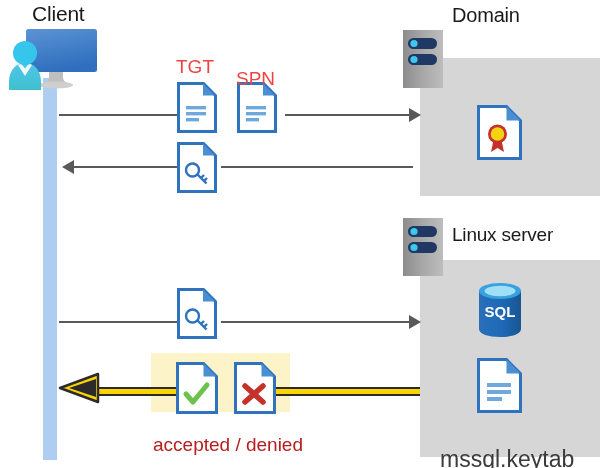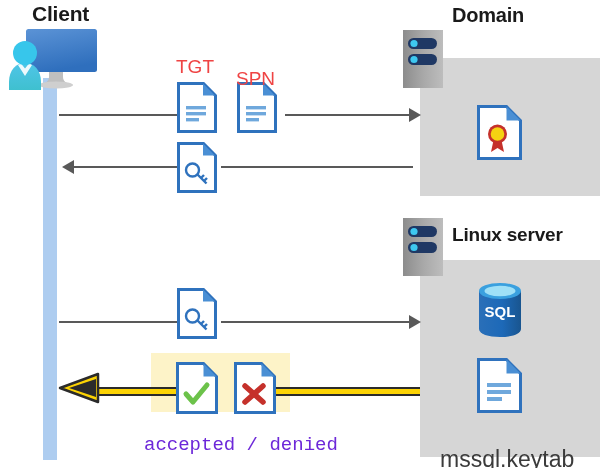--- a/index.html
+++ b/index.html
@@ -3,26 +3,26 @@
 <meta charset="utf-8">
 <style>
   html,body{margin:0;padding:0;background:#ffffff;}
   body{width:600px;height:468px;position:relative;overflow:hidden;
        font-family:"Liberation Sans","DejaVu Sans",sans-serif;
        -webkit-font-smoothing:antialiased;}
   .stage{position:absolute;inset:0;width:600px;height:468px;}
   .abs{position:absolute;}
 
   
-  .title-bold{font-weight:bold;color:#1a1a1a;letter-spacing:-0.2px;}
+  .title-bold{font-weight:normal;color:#1a1a1a;letter-spacing:-0.2px;}
   #client-title{left:32px;top:2px;font-size:21px;}
   #dc-title{left:452px;top:3px;font-size:20px;line-height:24px;width:140px;}
   #linux-title{left:452px;top:224px;font-size:19px;}
   #keytab-label{left:440px;top:418px;font-size:23px;color:#3b3b3b;margin-top:28px;}
-  #result-label{left:144px;top:434px;font-size:19px;color:#6d28d9;font-family:Liberation Mono, monospace;}
+  #result-label{left:153px;top:434px;font-size:19px;color:#b91c1c;}
   .tok{font-size:19px;color:#ef4444;}
   #tok-tgt{left:176px;top:56px;}
   #tok-spn{left:236px;top:68px;}
 
   
   .panel{background:#d6d6d6;}
   #dc-panel{left:420px;top:58px;width:180px;height:138px;}
   #linux-panel{left:420px;top:260px;width:180px;height:197px;}
 
   

